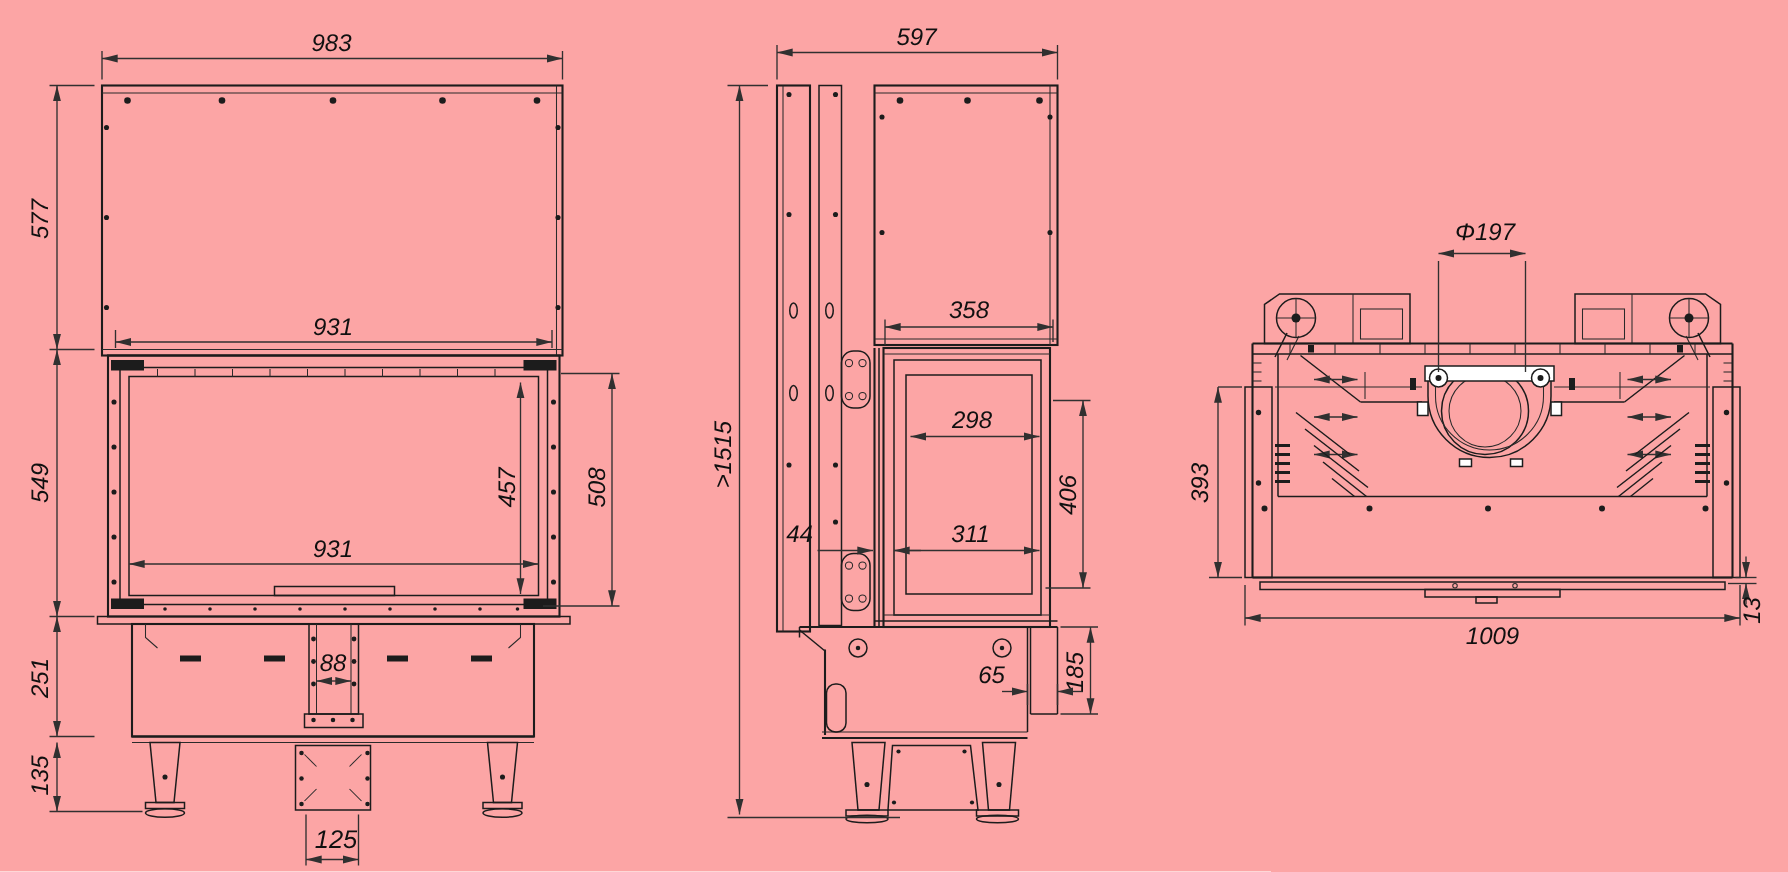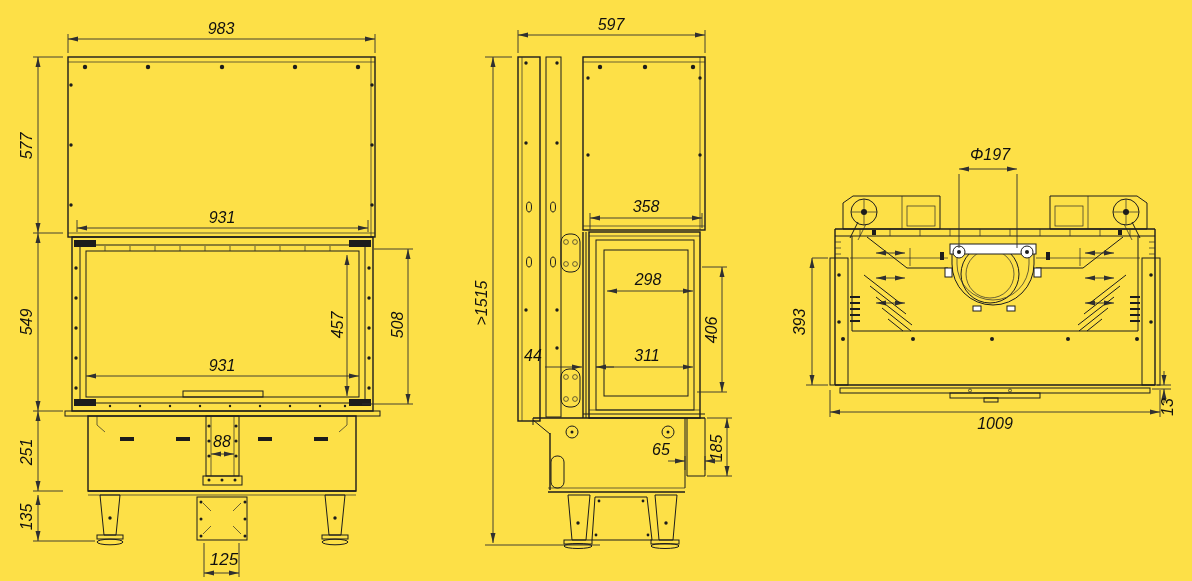--- a/index.html
+++ b/index.html
@@ -1,16 +1,16 @@
 <!DOCTYPE html>
 <html><head>
 <meta charset="utf-8">
 <style>
   html,body{margin:0;padding:0;background:#ffffff;}
-  .stage{width:1192px;height:581px;position:relative;background:#fde047;overflow:hidden;}
+  .stage{width:1192px;height:581px;position:relative;background:#fca5a5;overflow:hidden;}
   .o {fill:none;stroke:#1c1c1c;stroke-width:1.4;}
   .m {fill:none;stroke:#1c1c1c;stroke-width:1;}
   .t {fill:none;stroke:#2a2a2a;stroke-width:0.7;}
   .d {fill:none;stroke:#303030;stroke-width:0.9;}
   .f {fill:#1c1c1c;stroke:none;}
   .w {fill:#ffffff;stroke:#1c1c1c;stroke-width:1;}
   .dt{font:italic 16px "Liberation Sans",sans-serif;fill:#101010;text-anchor:middle;}
   .dtb{font:italic 17px "Liberation Sans",sans-serif;fill:#101010;text-anchor:middle;}
 </style>
 </head>

